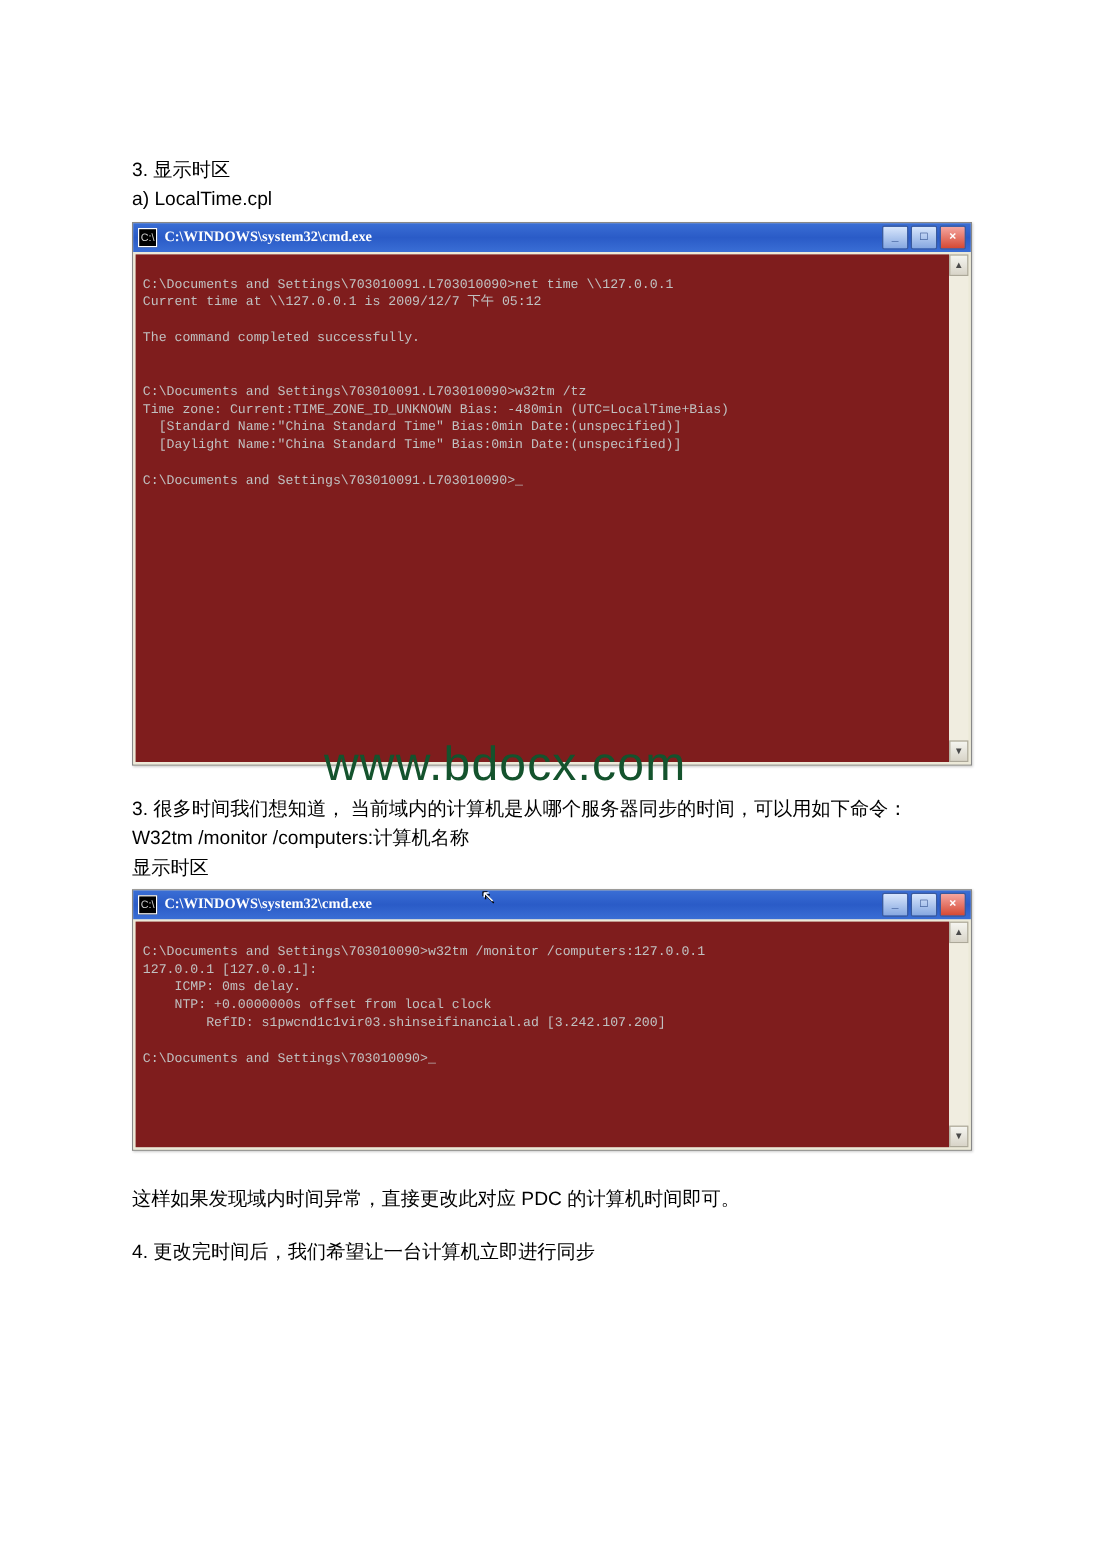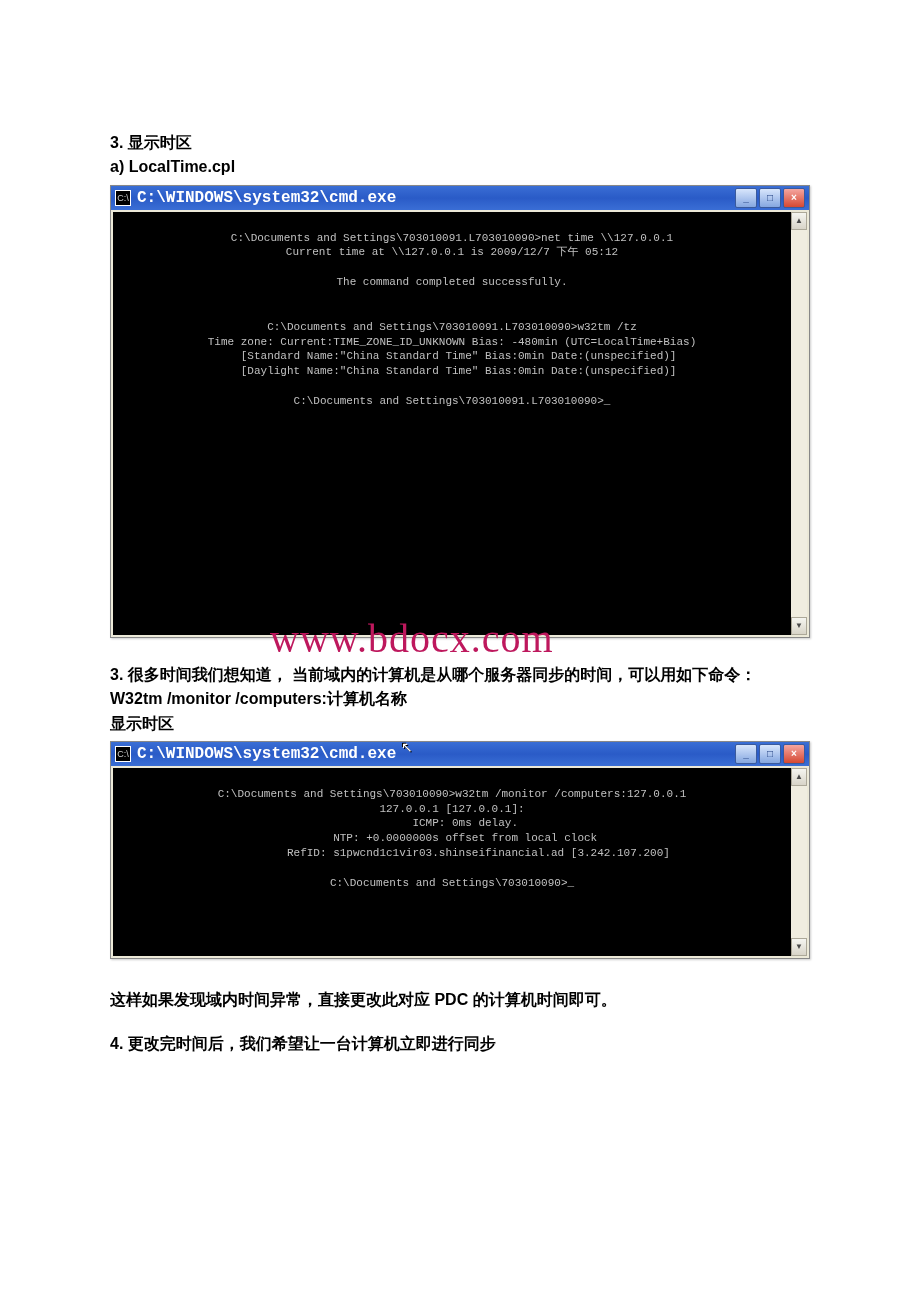--- a/index.html
+++ b/index.html
@@ -11,21 +11,20 @@
       color: #000;
       width: 920px;
     }
     .page {
       padding: 130px 110px 50px 110px;
       position: relative;
     }
     .text-line {
       line-height: 1.4;
       margin: 2px 0;
-      font-weight: bold;
     }
     .terminal-window {
       border: 1px solid #888;
       margin: 6px 0 10px 0;
       background: #ece9d8;
       box-shadow: 1px 1px 2px rgba(0,0,0,0.2);
       position: relative;
     }
     .titlebar {
       height: 24px;
@@ -42,22 +41,22 @@
       border: 1px solid #fff;
       margin-right: 6px;
       display: flex;
       align-items: center;
       justify-content: center;
       font-size: 9px;
       color: #ccc;
     }
     .titlebar-text {
       color: #fff;
-      font-family: Liberation Mono, monospace;
-      font-size: 16px;
+      font-family: Liberation Serif, serif;
+      font-size: 12px;
       font-weight: bold;
       flex: 1;
     }
     .titlebar-buttons {
       display: flex;
       gap: 2px;
     }
     .tb-btn {
       width: 20px;
       height: 18px;
@@ -75,30 +74,29 @@
     .tb-btn.close {
       background: linear-gradient(to bottom, #f5a6a0, #d54832);
       color: #fff;
     }
     .terminal-body-wrap {
       display: flex;
       background: #ece9d8;
       padding: 2px;
     }
     .terminal-body {
-      background: #000000;
+      background: #7f1d1d;
       color: #c0c0c0;
       font-family: "Courier New", monospace;
       font-size: 11px;
       line-height: 1.35;
       white-space: pre;
       padding: 4px 6px;
       flex: 1;
       overflow: hidden;
-      text-align: center;
     }
     .terminal1 .terminal-body {
       height: 415px;
     }
     .terminal2 .terminal-body {
       height: 180px;
     }
     .scrollbar {
       width: 16px;
       background: #ece9d8;
@@ -114,23 +112,23 @@
       justify-content: center;
       font-size: 8px;
       color: #4a4a4a;
     }
     .sb-track {
       flex: 1;
       background: #f0ede0;
     }
     .watermark {
       position: absolute;
-      color: #be185d;
+      color: #14532d;
       font-size: 40px;
-      font-family: Liberation Serif, serif;
+      font-family: Liberation Sans, sans-serif;
       letter-spacing: 1px;
       z-index: 10;
       pointer-events: none;
     }
     .cursor-img {
       position: absolute;
       left: 290px;
       top: -3px;
       color: #fff;
       font-size: 14px;

